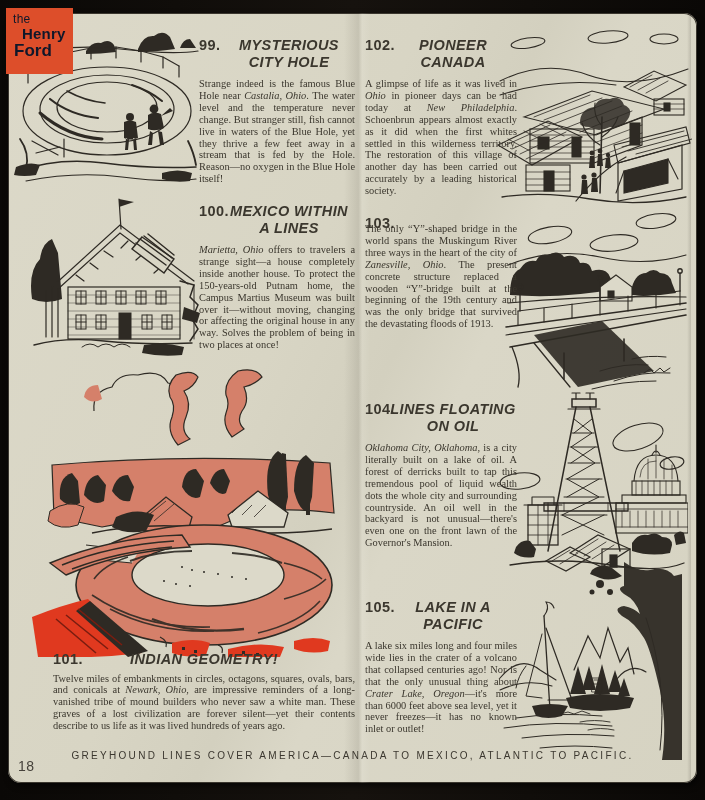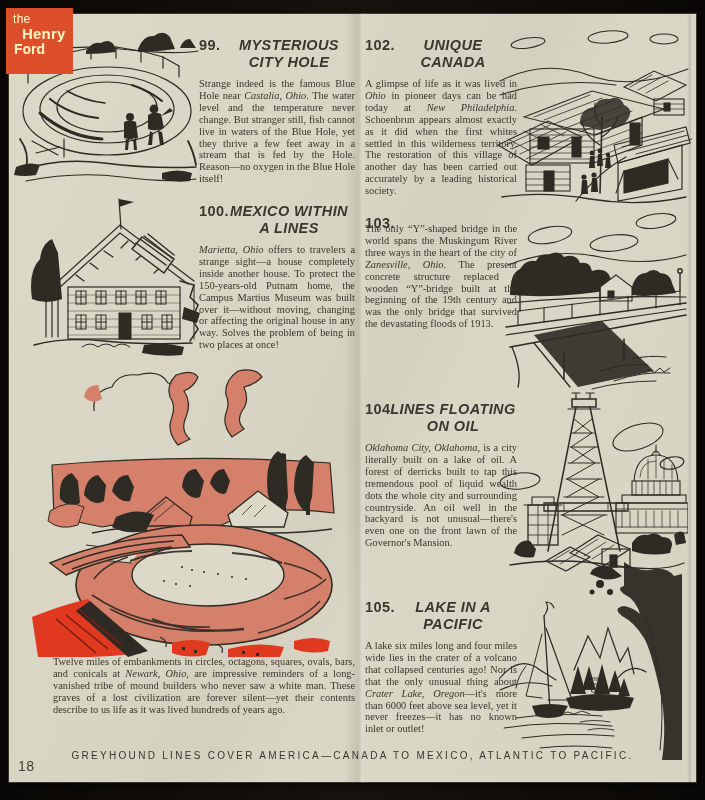--- a/index.html
+++ b/index.html
@@ -1,27 +1,27 @@
 <!DOCTYPE html>
 <html><head>
 <meta charset="utf-8">
 <style>
   html,body{margin:0;padding:0;background:#0d0b09;}
   .stage{position:relative;width:705px;height:800px;background:linear-gradient(90deg,#0a0806,#16120e 50%,#0a0806);overflow:hidden;font-family:"Liberation Sans",sans-serif;}
   .page{position:absolute;left:8px;top:13px;width:689px;height:770px;
         background:linear-gradient(115deg,#dcd9c9 0%,#d8d5c4 40%,#d3d0bf 52%,#dad7c7 60%,#d6d3c2 100%);
-        box-shadow:0 0 0 1px #3a362e inset, 2px 3px 6px rgba(0,0,0,.6);}
+        box-shadow:0 0 0 1px #3a362e inset, 2px 3px 6px rgba(0,0,0,.6);border-radius:13px;}
   .fold{position:absolute;left:336px;top:0;width:26px;height:100%;pointer-events:none;
         background:linear-gradient(90deg,rgba(0,0,0,0) 0%,rgba(60,55,45,.12) 55%,rgba(255,255,250,.10) 70%,rgba(0,0,0,0) 100%);}
   .edge-r{position:absolute;right:6px;top:0;width:4px;height:100%;background:linear-gradient(90deg,rgba(0,0,0,0),rgba(70,65,55,.18));}
-  .logo{position:absolute;left:6px;top:8px;width:67px;height:66px;background:#dd4e2a;color:#fef9c3;z-index:9;
+  .logo{position:absolute;left:6px;top:8px;width:67px;height:66px;background:#dd4e2a;color:#0f172a;z-index:9;
         padding:3px 0 0 6px;box-sizing:border-box;line-height:1;}
   .logo .l-the{display:block;font-size:12px;letter-spacing:.3px;margin:2px 0 0 1px;}
   .logo .l-henry{display:block;font-size:15px;font-weight:700;margin:1px 0 0 10px;letter-spacing:.2px;}
-  .logo .l-ford{display:block;font-size:14px;font-weight:700;margin:1px 0 0 2px;}
+  .logo .l-ford{display:block;font-size:17px;font-weight:700;margin:1px 0 0 2px;}
   .sec{position:absolute;color:#38342c;}
   .sec-head{position:relative;text-align:center;font-weight:700;font-size:14.5px;line-height:16.5px;letter-spacing:.4px;color:#3b372e;}
   .sec-num{position:absolute;left:0;top:0;}
   .sec-title{display:inline-block;padding-left:24px;}
   .sec-title .tl{display:block;font-style:italic;}
   .sec-body{margin:8px 0 0 0;font-family:"Liberation Serif",serif;font-size:10.4px;line-height:11.9px;text-align:justify;color:#3a362d;}
   .sec-body .it{font-style:italic;}
   .wide .sec-title{padding-left:0;}
   .illus{position:absolute;}
   .footer-line{position:absolute;left:0;top:737px;width:100%;text-align:center;font-size:10px;letter-spacing:2.3px;color:#3b372f;font-weight:500;}
@@ -434,27 +434,31 @@
 
     <section class="sec" style="left:191px;top:190px;width:156px">
       <div class="sec-head">
         <span class="sec-num">100.</span>
         <span class="sec-title"><span class="tl">MEXICO WITHIN</span><span class="tl">A LINES</span></span>
       </div>
       <p class="sec-body"><span class="it">Marietta, Ohio</span><span> offers to travelers a strange sight—a house completely inside another house. To protect the 150-years-old Putnam home, the Campus Martius Museum was built over it—without moving, changing or affecting the original house in any way. Solves the problem of being in two places at once!</span></p>
     </section>
 
     <section class="sec wide" style="left:45px;top:638px;width:302px">
+      <div class="sec-head">
+        <span class="sec-num">101.</span>
+        <span class="sec-title"><span class="tl">INDIAN GEOMETRY!</span></span>
+      </div>
       <p class="sec-body" style="margin-top:5px"><span>Twelve miles of embankments in circles, octagons, squares, ovals, bars, and conicals at </span><span class="it">Newark, Ohio</span><span>, are impressive reminders of a long-vanished tribe of mound builders who never saw a white man. These graves of a lost civilization are forever silent—yet their contents describe to us life as it was lived hundreds of years ago.</span></p>
     </section>
 
     <section class="sec" style="left:357px;top:24px;width:152px">
       <div class="sec-head">
         <span class="sec-num">102.</span>
-        <span class="sec-title"><span class="tl">UNIQUE</span><span class="tl">CANADA</span></span>
+        <span class="sec-title"><span class="tl">PIONEER</span><span class="tl">CANADA</span></span>
       </div>
       <p class="sec-body"><span>A glimpse of life as it was lived in </span><span class="it">Ohio</span><span> in pioneer days can be had today at </span><span class="it">New Philadelphia</span><span>. Schoenbrun appears almost exactly as it did when the first whites settled in this wilderness territory. The restoration of this village of another day has been carried out accurately by a leading historical society.</span></p>
     </section>
 
     <section class="sec" style="left:357px;top:202px;width:152px">
       <div class="sec-head">
         <span class="sec-num">103.</span>
       </div>
       <p class="sec-body"><span>The only “Y”-shaped bridge in the world spans the Muskingum River three ways in the heart of the city of </span><span class="it">Zanesville, Ohio</span><span>. The present concrete structure replaced a wooden “Y”-bridge built at the beginning of the 19th century and was the only bridge that survived the devastating floods of 1913.</span></p>
     </section>

